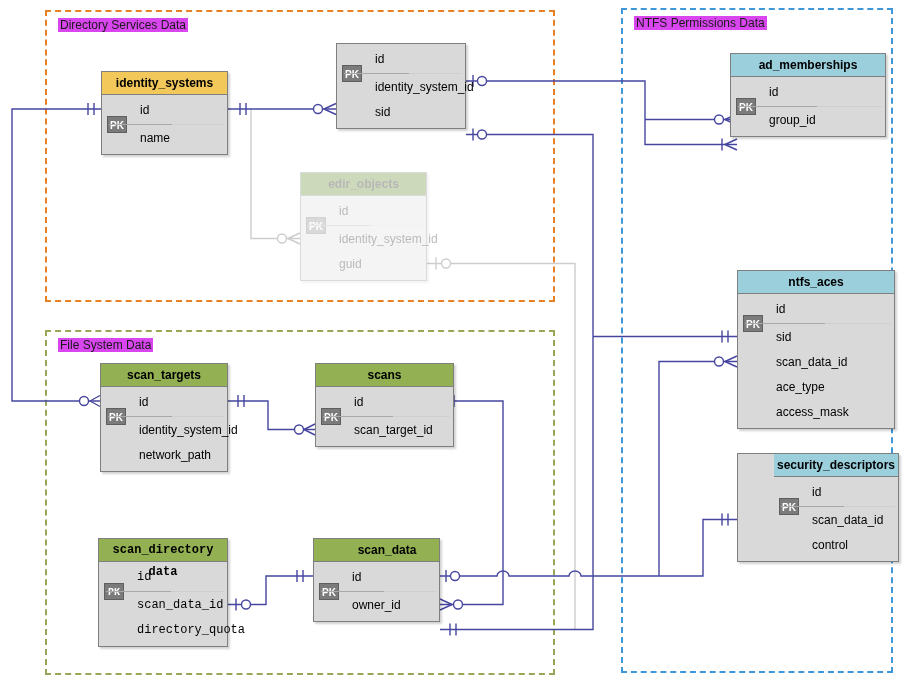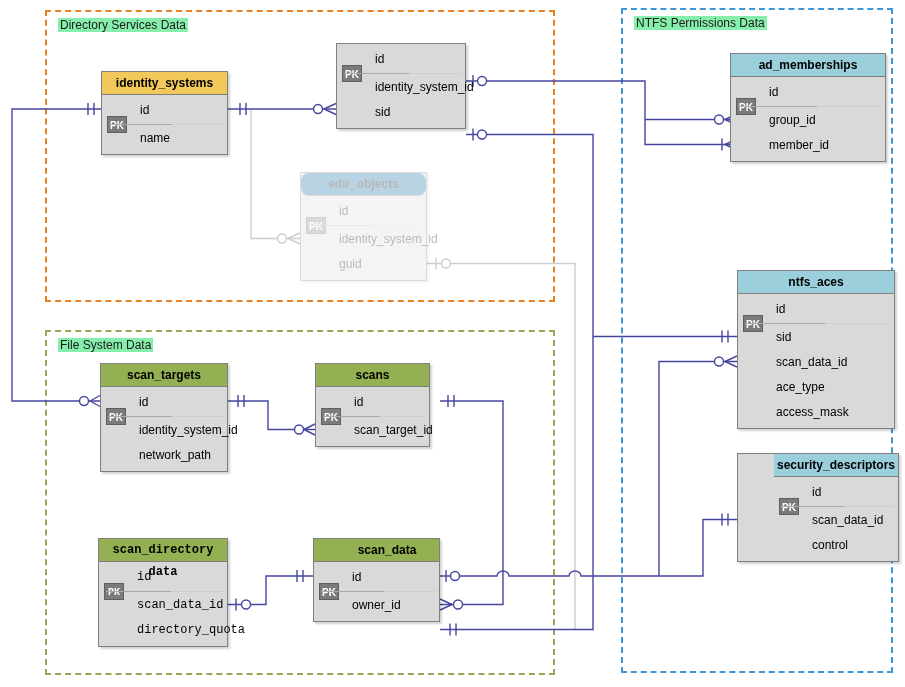--- a/index.html
+++ b/index.html
@@ -3,21 +3,21 @@
 <meta charset="utf-8">
 <style>
   html,body { margin:0; padding:0; background:#ffffff; }
   #canvas {
     position:relative; width:905px; height:687px; background:#ffffff;
     font-family:"Liberation Sans", sans-serif; overflow:hidden;
   }
   .group { position:absolute; border:2px dashed #999; box-sizing:border-box; }
   .group-label {
     position:absolute; left:11px; top:6px; font-size:12px; color:#1a1a1a;
-    white-space:nowrap; background:#86efac; padding:0 2px;
+    white-space:nowrap; background:#d946ef; padding:0 2px;
   }
   svg.wires { position:absolute; left:0; top:0; pointer-events:none; }
   .entity {
     position:absolute; background:#d9d9d9; border:1px solid #7f7f7f;
     box-sizing:border-box; padding-bottom:4px;
     box-shadow:1.5px 1.5px 2px rgba(0,0,0,0.18);
   }
   .entity.faded { opacity:0.28; }
   .entity-header {
     height:22px; line-height:22px; text-align:center; font-size:12px;
@@ -150,44 +150,41 @@
         <span class="pk-name">id</span>
       </div>
       <div class="entity-row field">
         <span class="field-name">identity_system_id</span>
       </div>
       <div class="entity-row field">
         <span class="field-name">sid</span>
       </div>
     </div>
     <div class="entity faded" style="left: 300px; top: 172px; width: 127px;">
-      <div class="entity-header" style="background: #0369a1; border-radius: 8px;">edir_objects</div>
+      <div class="entity-header" style="background: #4d7c0f;">edir_objects</div>
       <div class="entity-row pk">
         <span class="pk-badge">PK</span>
         <span class="pk-name">id</span>
       </div>
       <div class="entity-row field">
         <span class="field-name">identity_system_id</span>
       </div>
       <div class="entity-row field">
         <span class="field-name">guid</span>
       </div>
     </div>
     <div class="entity" style="left: 730px; top: 53px; width: 156px;">
       <div class="entity-header" style="background: rgb(155, 207, 220);">ad_memberships</div>
       <div class="entity-row pk">
         <span class="pk-badge">PK</span>
         <span class="pk-name">id</span>
       </div>
       <div class="entity-row field">
         <span class="field-name">group_id</span>
       </div>
-      <div class="entity-row field">
-        <span class="field-name">member_id</span>
-      </div>
     </div>
     <div class="entity" style="left: 737px; top: 270px; width: 158px;">
       <div class="entity-header" style="background: rgb(155, 207, 220);">ntfs_aces</div>
       <div class="entity-row pk">
         <span class="pk-badge">PK</span>
         <span class="pk-name">id</span>
       </div>
       <div class="entity-row field">
         <span class="field-name">sid</span>
       </div>
@@ -220,21 +217,21 @@
         <span class="pk-badge">PK</span>
         <span class="pk-name">id</span>
       </div>
       <div class="entity-row field">
         <span class="field-name">identity_system_id</span>
       </div>
       <div class="entity-row field">
         <span class="field-name">network_path</span>
       </div>
     </div>
-    <div class="entity" style="left: 315px; top: 363px; width: 115px;">
+    <div class="entity" style="left: 315px; top: 363px; width: 139px;">
       <div class="entity-header" style="background: rgb(147, 177, 82);">scans</div>
       <div class="entity-row pk">
         <span class="pk-badge">PK</span>
         <span class="pk-name">id</span>
       </div>
       <div class="entity-row field">
         <span class="field-name">scan_target_id</span>
       </div>
     </div>
     <div class="entity" style="left: 98px; top: 538px; width: 130px; font-family: Liberation Mono, monospace;">

